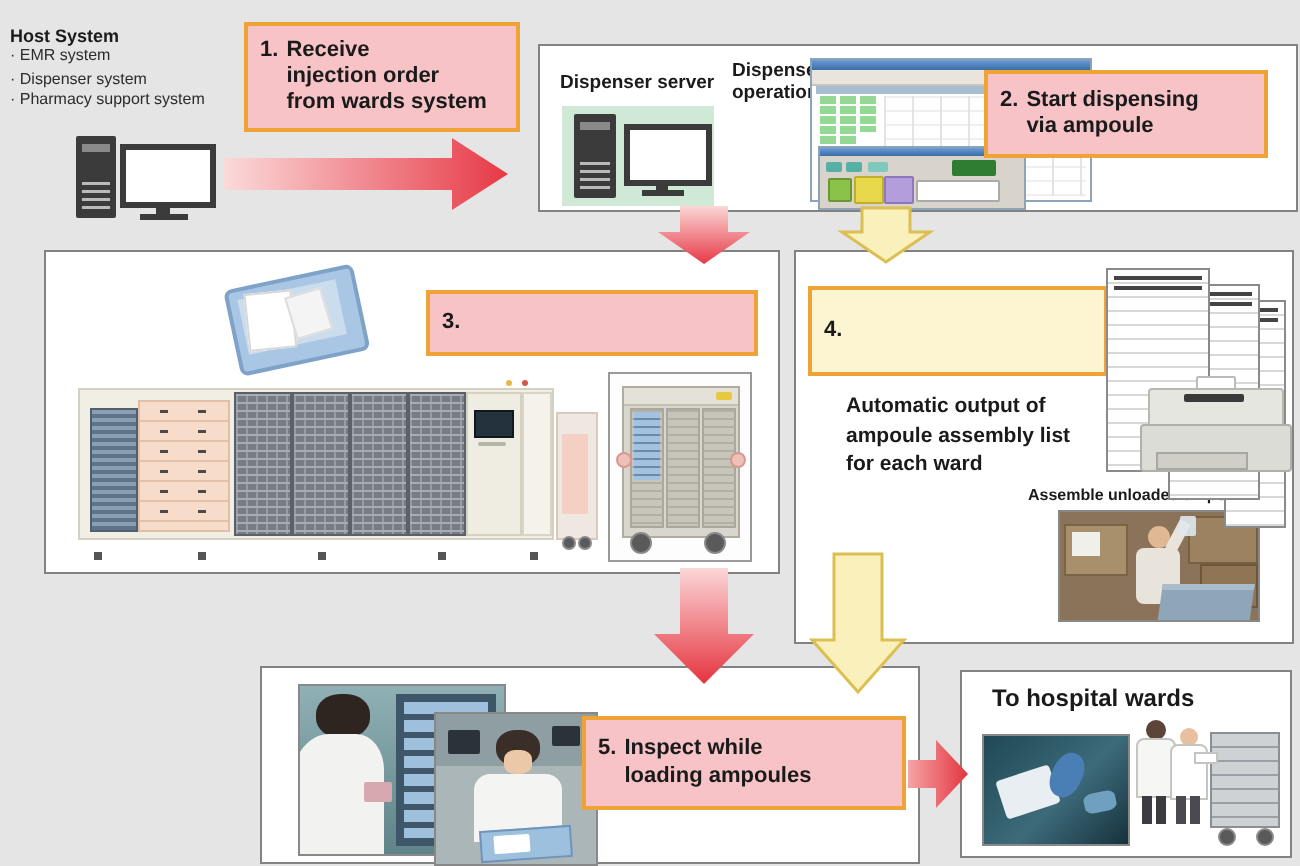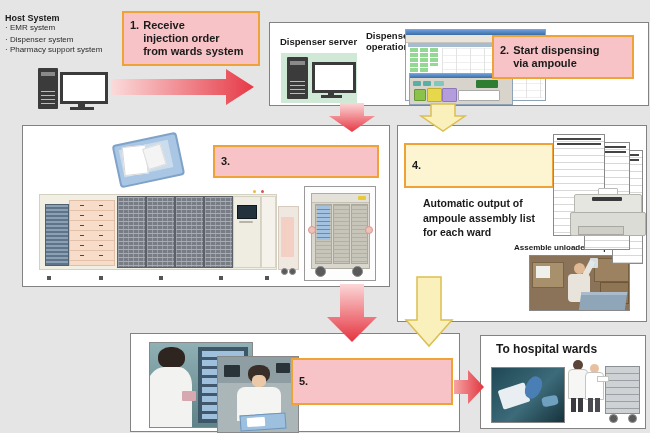--- a/index.html
+++ b/index.html
@@ -301,20 +301,22 @@
       <div class="fig-head" style="left:30px;top:8px;width:22px;height:18px;background:#3a2e28;border-radius:45%;"></div>
       <div class="fig-head" style="left:34px;top:18px;width:14px;height:12px;background:#eac8a8;border-radius:40%;"></div>
       <div class="fig-body" style="left:19px;top:30px;width:44px;height:34px;background:#f4f4f2;border-radius:8px 8px 0 0;"></div>
       <div class="abs" style="left:22px;top:57px;width:44px;height:14px;background:#9cc0de;border:1px solid #6f94b8;transform:rotate(-4deg);">
         <div class="blk" style="left:6px;top:2px;width:18px;height:9px;background:#fff;"></div>
       </div>
     </div>
     <div class="plabel" style="left:160px;top:24px;width:162px;height:47px;z-index:3;">
       <div class="slabel">
           <span class="num">5.</span>
+          <span class="pre">Inspect while
+loading ampoules</span>
         </div>
     </div>
   </div>
 
   <svg class="arrow" style="left:454px;top:368px;" width="32" height="38">
     <defs>
         <linearGradient id="gr4" x1="0" y1="0" x2="1" y2="0">
       <stop offset="0" stop-color="#f5a4a4"></stop>
           <stop offset="1" stop-color="#e23540"></stop>
         </linearGradient>

